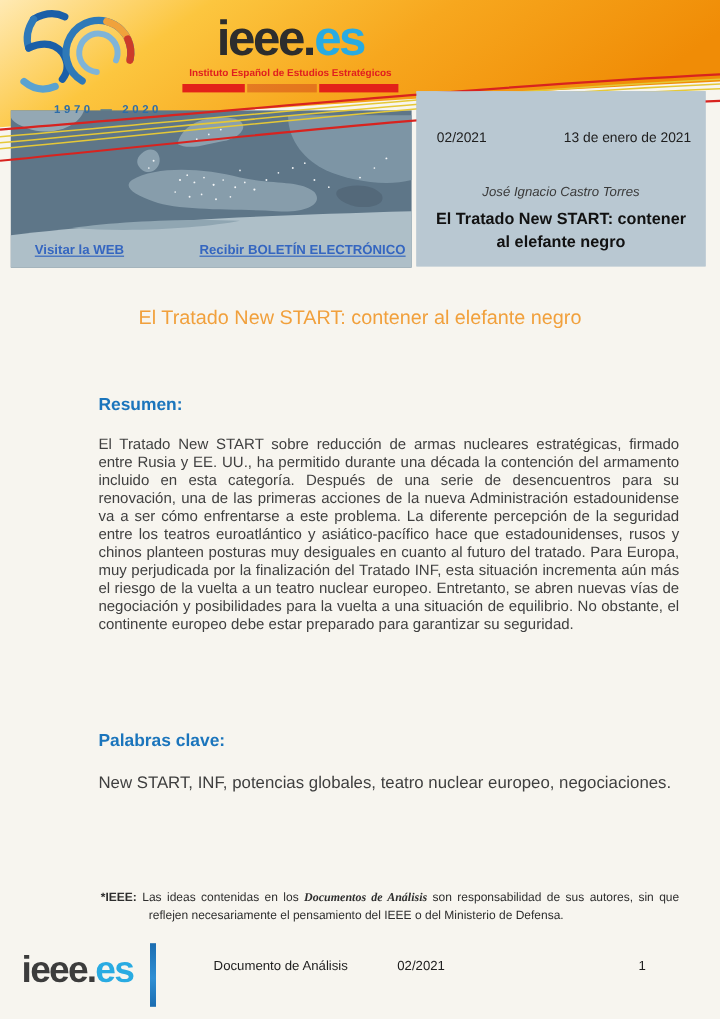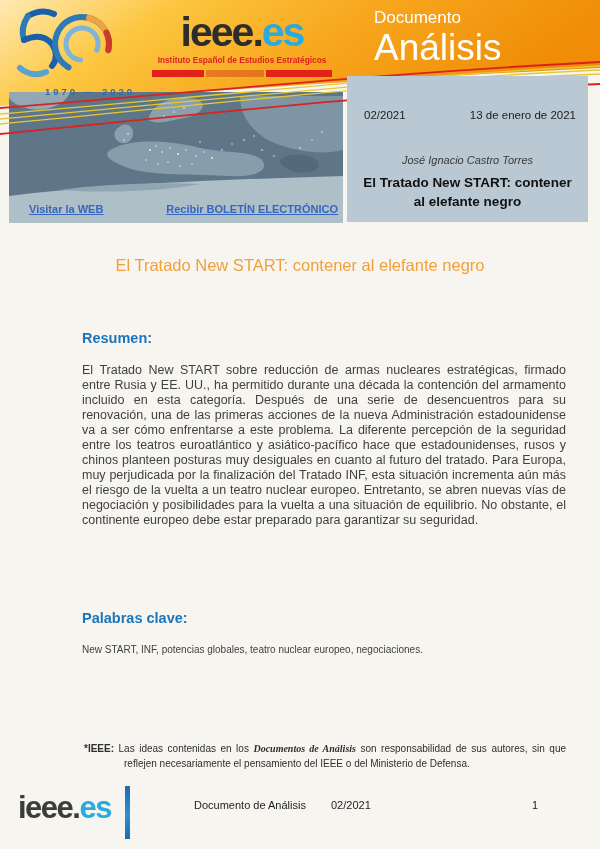--- a/index.html
+++ b/index.html
@@ -34,33 +34,33 @@
   .infobox .row{display:flex;justify-content:space-between;padding:33px 12px 0 17px;font-size:11.5px;color:#1d1d1d;}
   .infobox .author{margin-top:33px;text-align:center;font-size:11px;font-style:italic;color:#3a3a3a;}
   .infobox .ititle{margin:7px auto 0;width:218px;text-align:center;font-size:13.5px;font-weight:bold;color:#111;line-height:19px;}
 
   
   .art-title{position:absolute;top:256px;left:0;width:600px;text-align:center;font-size:16.5px;color:#f1a03c;}
   .h-blue{position:absolute;left:82px;font-size:14.5px;font-weight:bold;color:#1b75bc;}
   .h-resumen{top:330px;}
   .h-palabras{top:610px;}
   .abstract{position:absolute;left:82px;top:363px;width:484px;font-size:12.5px;line-height:15px;text-align:justify;color:#3f3f3f;}
-  .keywords{position:absolute;left:82px;top:644px;width:484px;font-size:10px;color:#3f3f3f;}
+  .keywords{position:absolute;left:82px;top:644px;width:484px;font-size:14px;color:#3f3f3f;}
 
   .note{position:absolute;left:84px;top:731px;width:482px;font-size:10px;line-height:15px;color:#2e2e2e;text-align:justify;padding-left:40px;text-indent:-40px;box-sizing:border-box;}
   .note strong{font-weight:bold;}
   .note em{font-style:italic;font-family:Liberation Serif, serif;}
 
   
   .footer-logo{position:absolute;left:18px;top:790px;font-size:31px;font-weight:bold;letter-spacing:-1.5px;}
   .footer-logo .b1{color:#3c3c3c;}
   .footer-logo .b2{color:#29abe2;}
   .footer-bar{position:absolute;left:125px;top:786px;width:5px;height:53px;background:linear-gradient(180deg,#1b6cb0,#2f8fd4 55%,#1b6cb0);}
   .footer-text{position:absolute;top:799px;font-size:11px;color:#1d1d1d;}
-  .ft-doc{left:181px;padding-left:13px;}
+  .ft-doc{left:165px;padding-left:13px;}
   .ft-num{left:331px;}
   .ft-page{left:532px;}
 </style>
 </head>
 <body>
 
 <div class="page">
 
   <div class="banner">
     <svg width="600" height="230" viewBox="0 0 600 230">
@@ -146,24 +146,20 @@
     <div class="brand">
       <div class="brand-name"><span class="b1">ieee.</span><span class="b2">es</span></div>
       <div class="brand-sub">Instituto Español de Estudios Estratégicos</div>
       <div class="brand-bar">
           <span class="s1"></span>
           <span class="s2"></span>
           <span class="s3"></span>
         </div>
     </div>
 
-    <div class="doctype">
-      <div class="d1">Documento</div>
-      <div class="d2">Análisis</div>
-    </div>
 
     <a class="map-link link-web">Visitar la WEB</a>
     <a class="map-link link-bol">Recibir BOLETÍN ELECTRÓNICO</a>
 
     <div class="infobox">
       <div class="row">
         <span>02/2021</span>
         <span>13 de enero de 2021</span>
       </div>
       <div class="author">José Ignacio Castro Torres</div>

